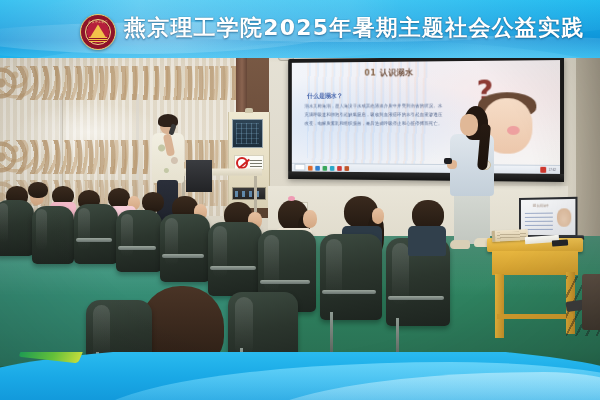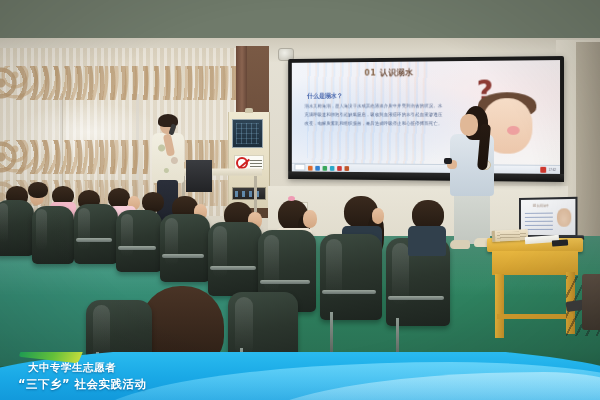--- a/index.html
+++ b/index.html
@@ -764,32 +764,44 @@
     <div class="seat" style="left:86px; top:300px; width:66px; height:80px"></div>
     <div class="seat" style="left:228px; top:292px; width:70px; height:84px"></div>
     <div class="seat-leg" style="left:96px; top:352px; height:34px"></div>
     <div class="seat-leg" style="left:240px; top:348px; height:34px"></div>
     <div class="seat-leg" style="left:330px; top:312px; height:40px"></div>
     <div class="seat-leg" style="left:396px; top:318px; height:40px"></div>
 
     <div class="vignette"></div>
   </div>
 
+  <div class="header">
+    <div class="hdr-wave hw1"></div>
+    <div class="hdr-wave hw2"></div>
+    <div class="hdr-wave hw3"></div>
+    <div class="hdr-wave hw4"></div>
+    <div class="hdr-bottom-wave"></div>
+
+    <div class="logo">
+      <div class="logo-inner"></div>
+      <div class="logo-arcs">燕京理工学院</div>
+      <div class="logo-mark"></div>
+      <div class="logo-base"></div>
+    </div>
+
+    <div class="hdr-title">燕京理工学院2025年暑期主题社会公益实践</div>
+  </div>
 
   <div class="footer">
     <div class="ftr-wave-main"></div>
     <div class="ftr-wave-2"></div>
     <div class="ftr-wave-3"></div>
 
     <div class="leaf leaf3"></div>
 
     <div class="ribbon">
 
       <div class="rb rb3"></div>
     </div>
 
-    <div class="ftr-text">
-      <div class="ftr-l1">大中专学生志愿者</div>
-      <div class="ftr-l2">“三下乡” 社会实践活动</div>
-    </div>
   </div>
 
 </div>
 
 </body></html>

